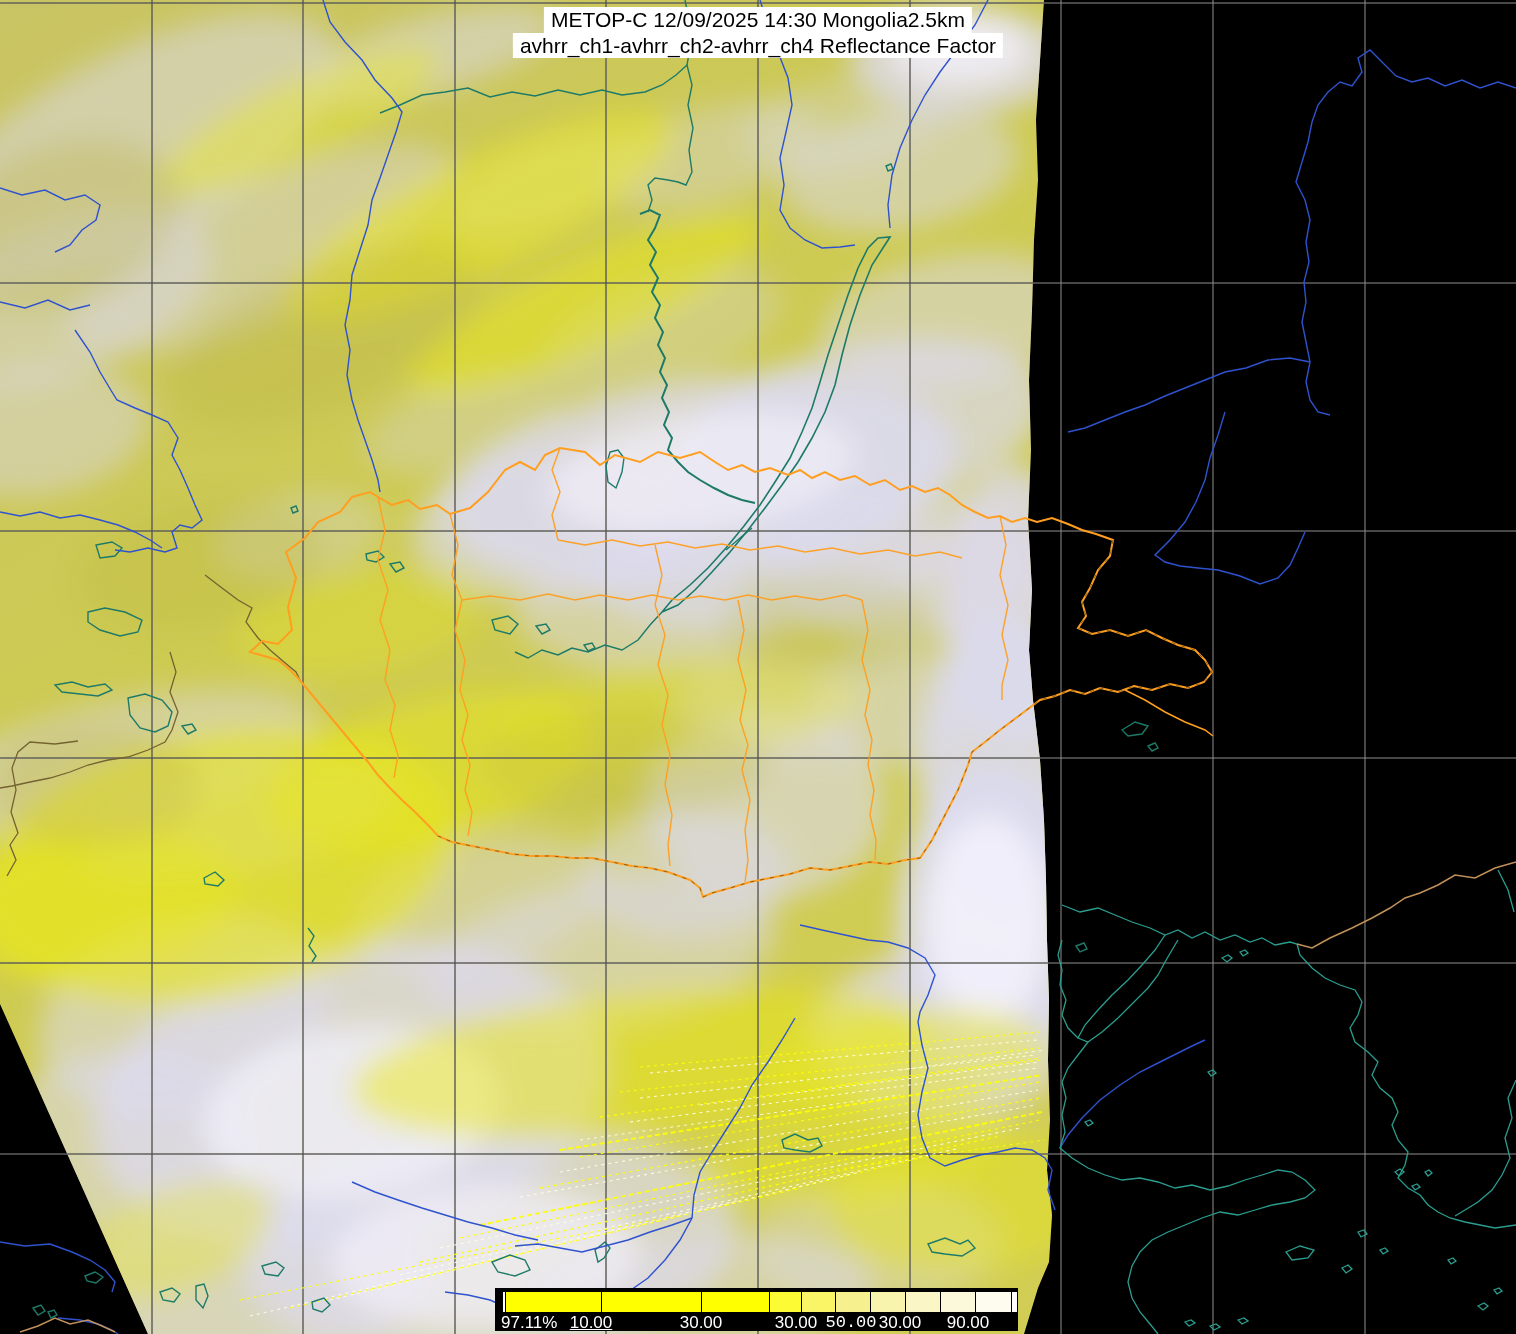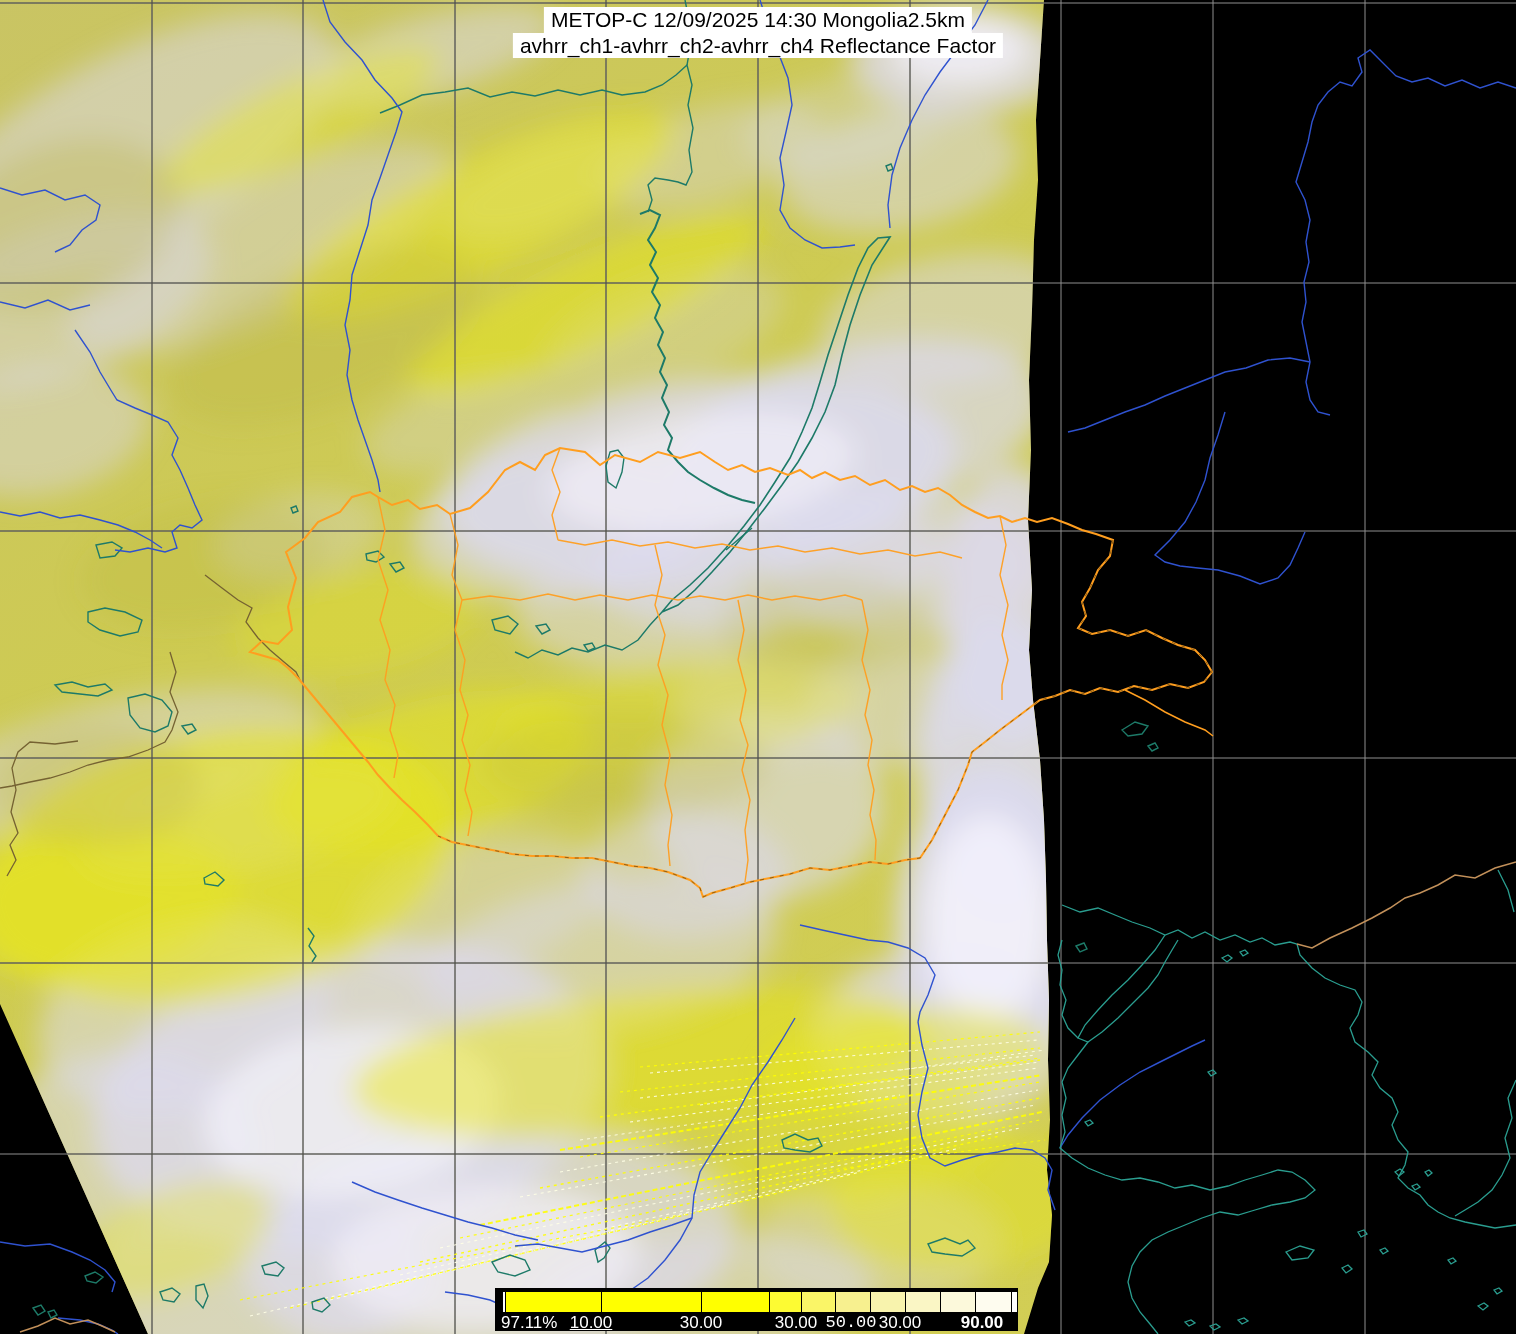--- a/index.html
+++ b/index.html
@@ -276,17 +276,17 @@
         <div class="cbar-seg" style="width: 35px; background: rgb(254, 252, 239);"></div>
         <div class="cbar-seg" style="width: 5px; background: rgb(255, 255, 255);"></div>
       </div>
   <div class="cbar-labels" id="cbar-labels">
         <div class="cbar-label left" style="left: 6px;">97.11%</div>
         <div class="cbar-label" style="left: 96px; text-decoration: underline;">10.00</div>
         <div class="cbar-label" style="left: 206px;">30.00</div>
         <div class="cbar-label" style="left: 273px; margin-left: 28px;">30.00</div>
         <div class="cbar-label" style="left: 356px; font-family: Liberation Mono, monospace;">50.00</div>
         <div class="cbar-label" style="left: 405px;">30.00</div>
-        <div class="cbar-label" style="left: 487px; font-weight: bold;">90.00</div>
+        <div class="cbar-label" style="left: 473px;">90.00</div>
       </div>
 </div>
 
 </div>
 
 </body></html>

